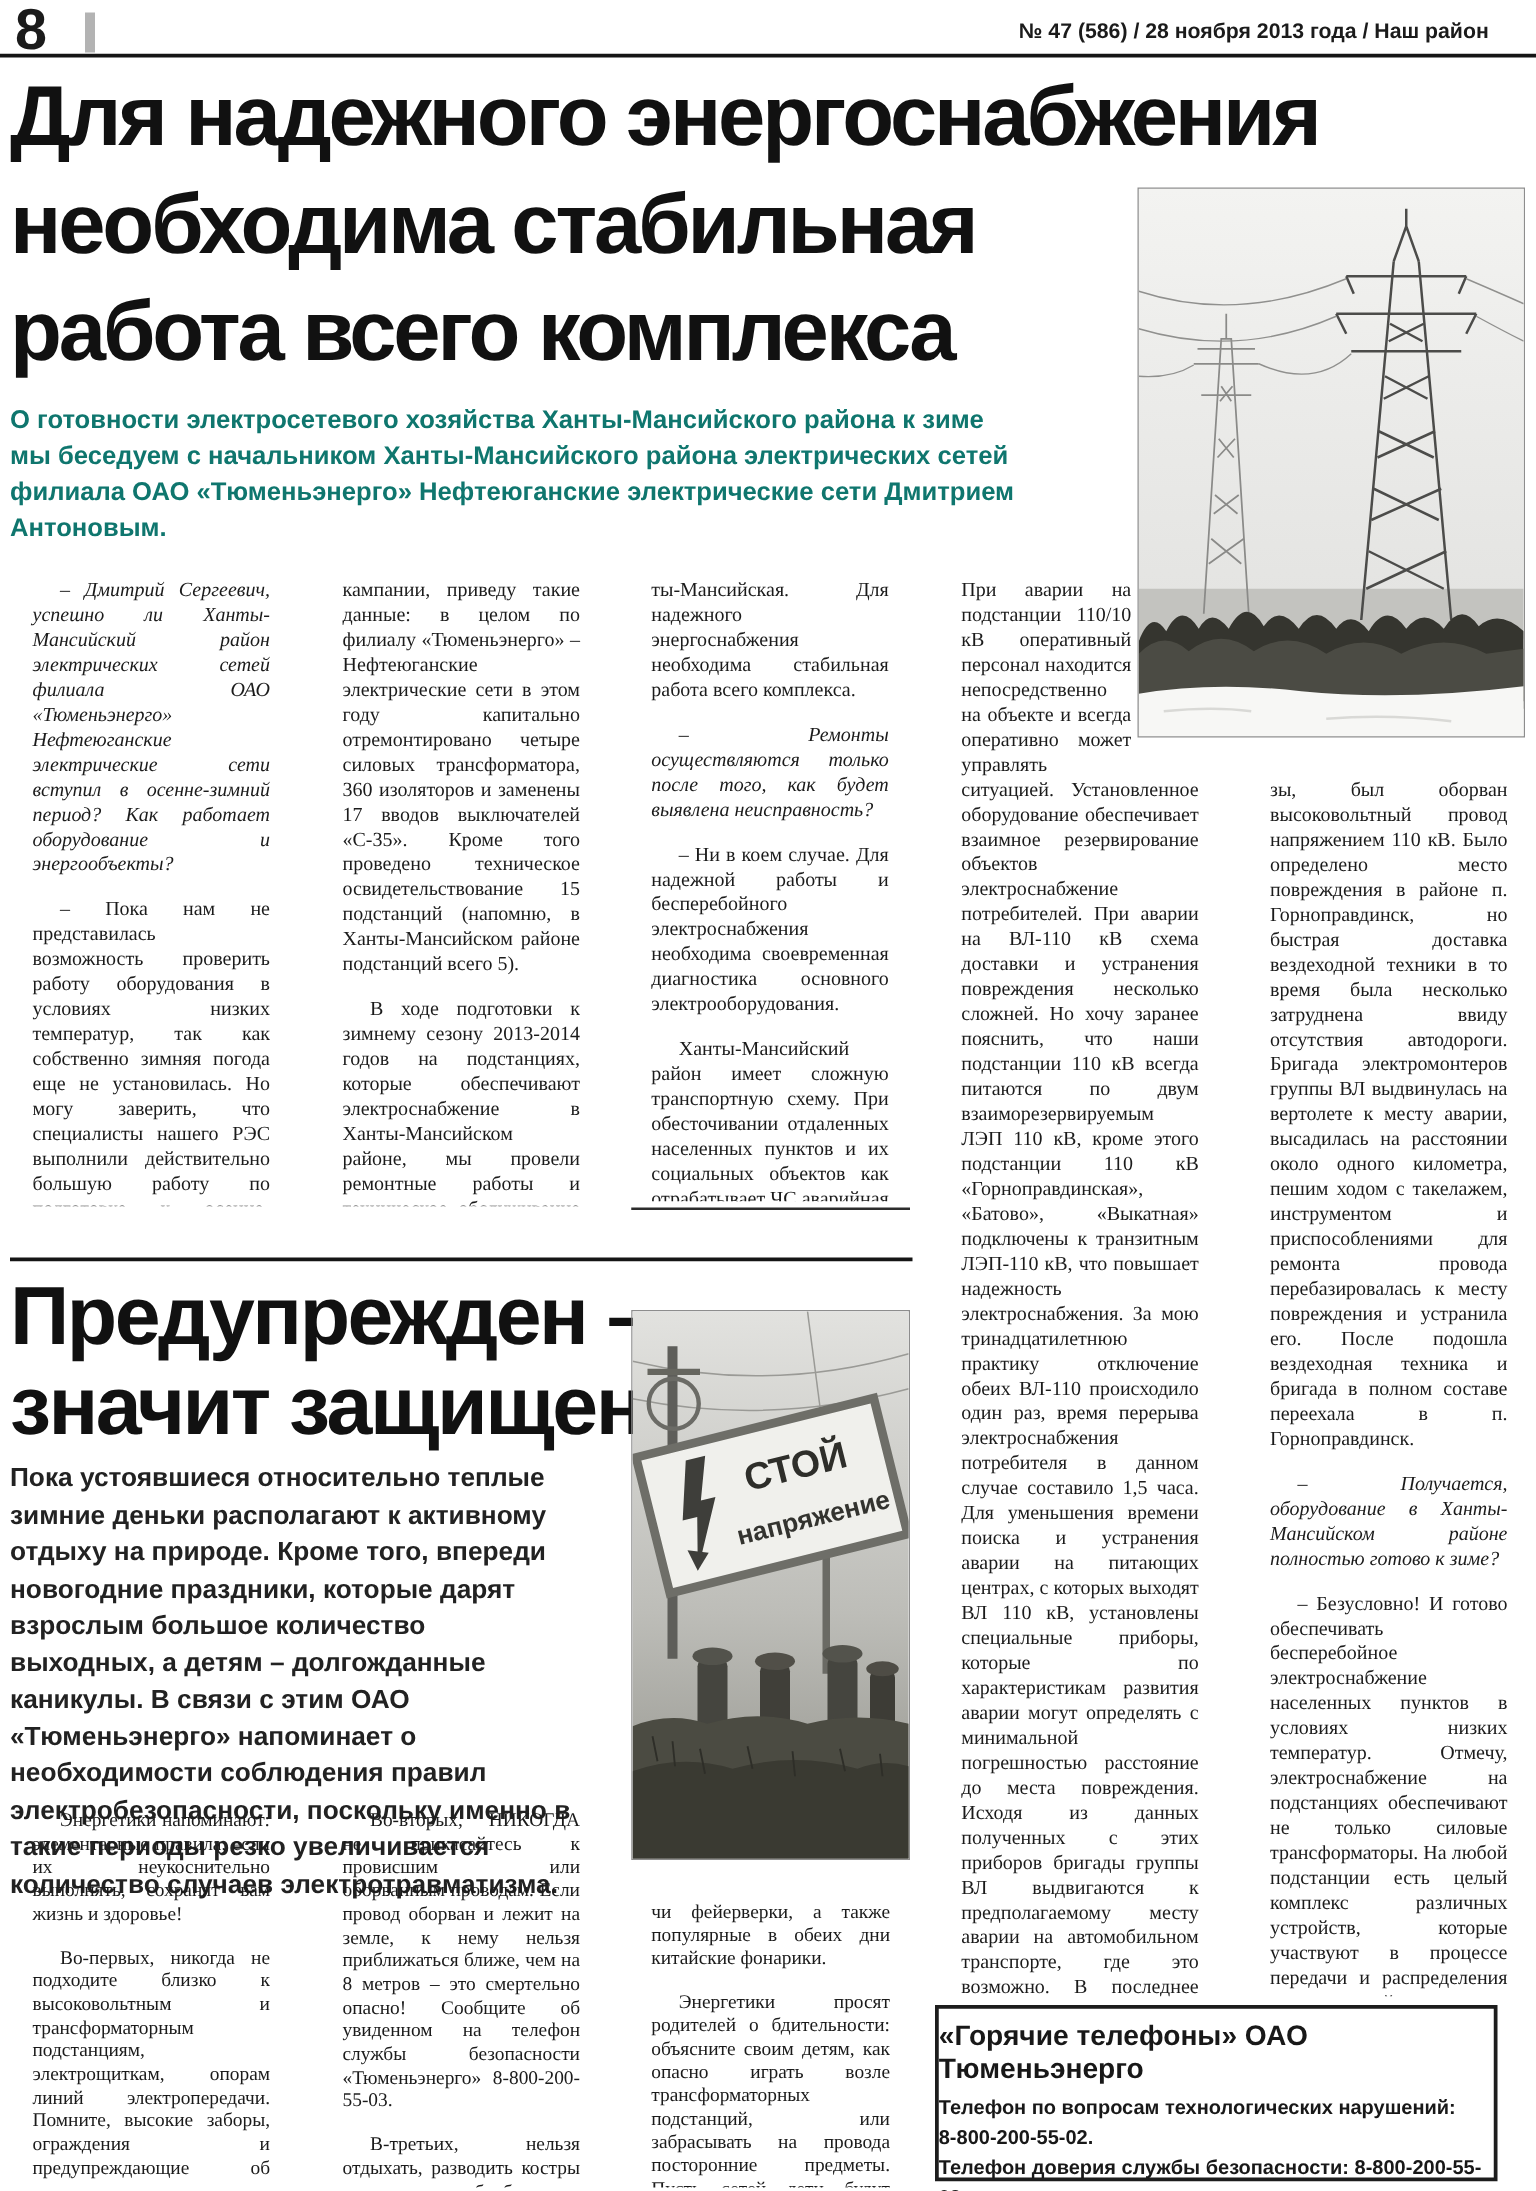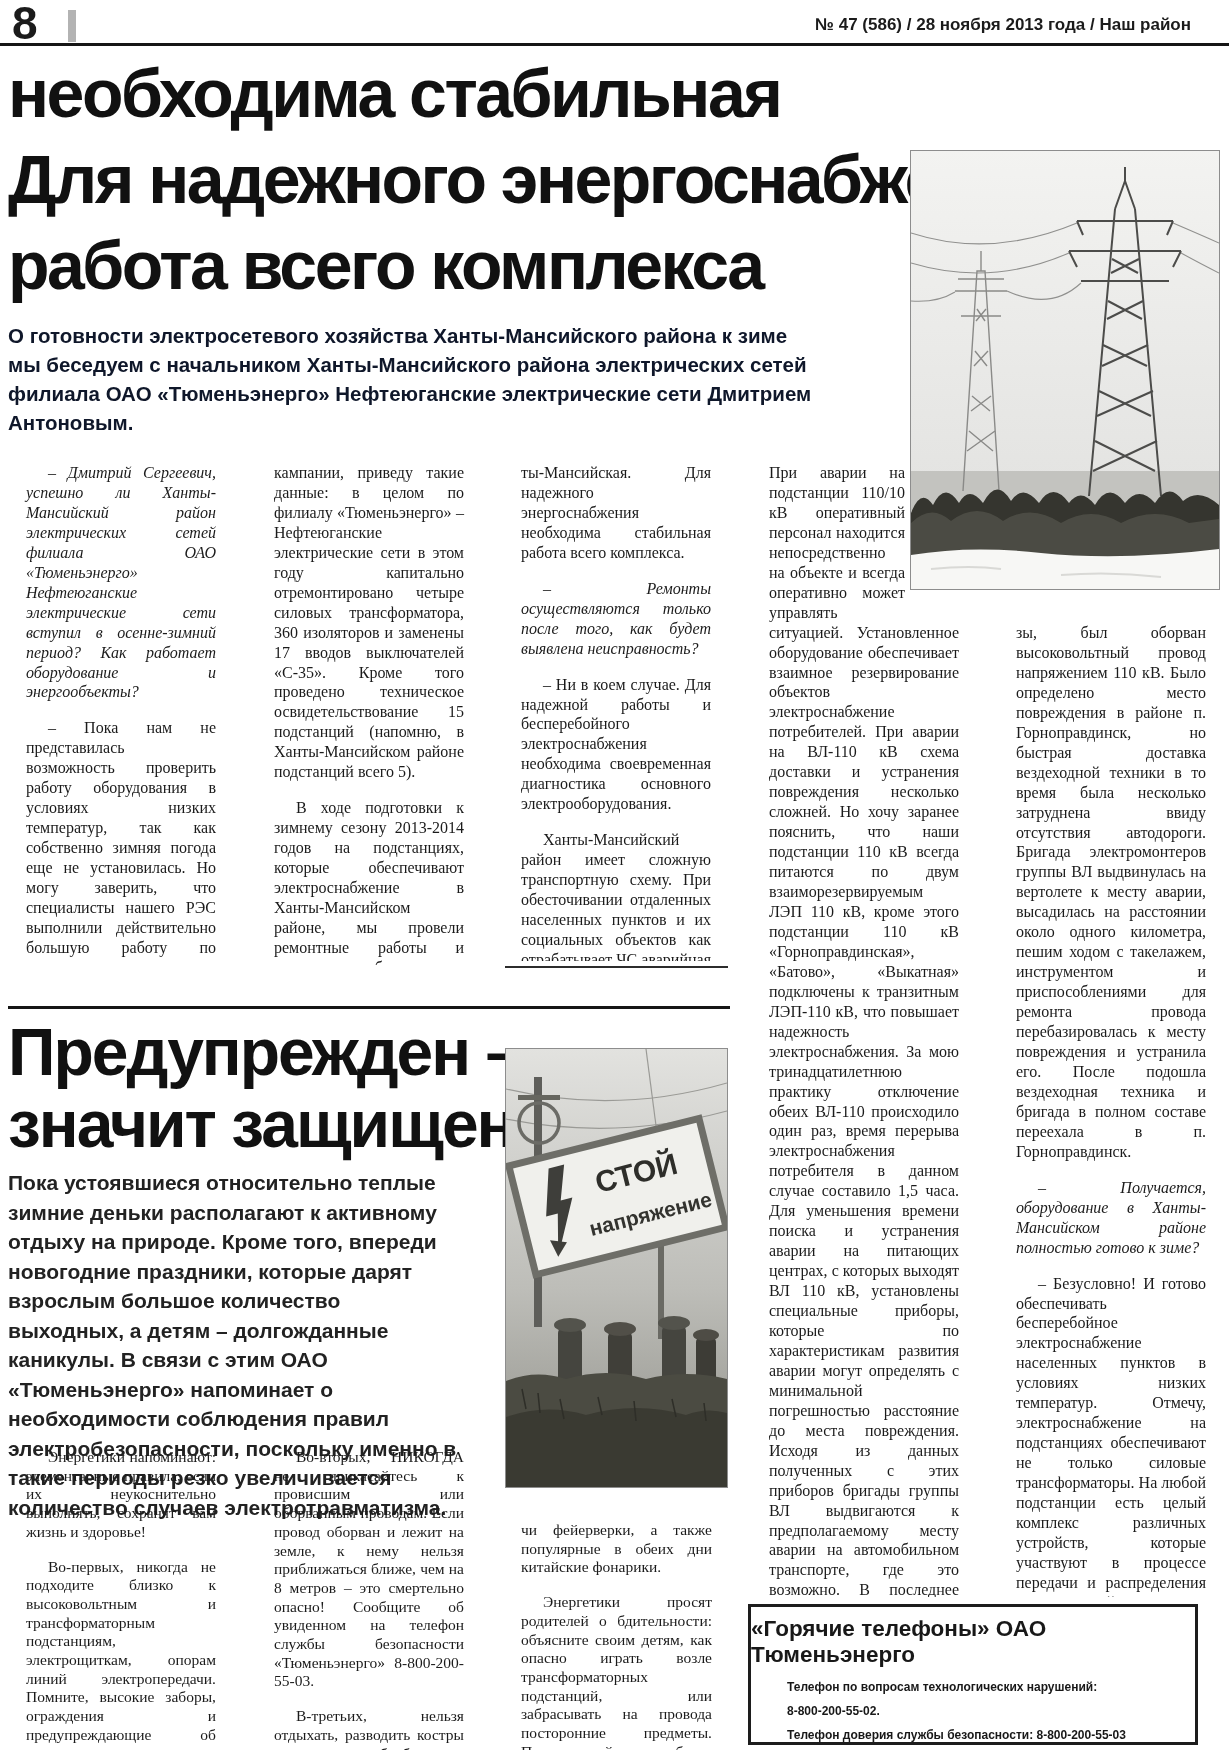--- a/index.html
+++ b/index.html
@@ -15,21 +15,21 @@
   .hdr-rule{position:absolute;left:0;top:43px;width:1229px;height:3px;background:#151515;}
 
   
   .h1{position:absolute;left:8px;top:50px;width:1120px;font-family:"Liberation Sans",sans-serif;
       font-weight:bold;font-size:68px;line-height:86px;letter-spacing:-2.5px;color:#111;}
   .h2{position:absolute;left:8px;top:1016px;width:720px;font-family:Liberation Sans, sans-serif;
       font-weight:bold;font-size:66px;line-height:72px;letter-spacing:-2px;color:#111;}
 
   
   .lead1{position:absolute;left:8px;top:321px;width:808px;font-family:"Liberation Sans",sans-serif;
-         font-weight:bold;font-size:20.5px;line-height:29px;color:#0f172a;}
+         font-weight:bold;font-size:20.5px;line-height:29px;color:#0f766e;}
   .lead2{position:absolute;left:8px;top:1168px;width:452px;font-family:"Liberation Sans",sans-serif;
          font-weight:bold;font-size:21px;line-height:29.5px;color:#222;}
 
   
   .col{position:absolute;width:222px;font-size:16px;line-height:19.95px;text-align:justify;
        overflow:hidden;}
   .col p{margin:16px;}
   .ind{text-indent:22px;}
   .it{font-style:italic;}
   #a1c1{left:10px;top:447px;height:518px;}
@@ -51,35 +51,35 @@
   .photo{position:absolute;border:1px solid #8d8d8d;box-sizing:border-box;overflow:hidden;}
   #photo1{left:910px;top:150px;width:310px;height:440px;}
   #photo2{left:505px;top:1048px;width:223px;height:440px;}
   .photo svg{display:block;}
 
   
   .hotbox{position:absolute;left:748px;top:1604px;width:450px;height:141px;border:3px solid #1d1d1d;
           box-sizing:border-box;font-family:"Liberation Sans",sans-serif;font-weight:bold;
           text-align:left;padding-top:9px;color:#181818;}
   .hotbox .title{font-size:22.5px;margin-bottom:7px;}
-  .hotbox .line{font-size:12px;line-height:24px;padding-left:36px;}
+  .hotbox .line{font-size:16px;line-height:24px;}
 </style>
 </head>
 <body>
 
 <div class="page">
 
   <div class="hdr-num">8</div>
   <div class="hdr-bar"></div>
   <div class="hdr-issue">№ 47 (586) / 28 ноября 2013 года / Наш район</div>
   <div class="hdr-rule"></div>
 
   <div class="h1">
+    <div>Для надежного энергоснабжения</div>
     <div>необходима стабильная</div>
-    <div>Для надежного энергоснабжения</div>
     <div>работа всего комплекса</div>
   </div>
 
   <div class="photo" id="photo1">
     <svg width="308" height="438" viewBox="0 0 308 438" xmlns="http://www.w3.org/2000/svg">
       <defs>
         <linearGradient id="sky" x1="0" y1="0" x2="0" y2="1">
           <stop offset="0" stop-color="#f3f3f1"></stop>
           <stop offset="0.8" stop-color="#e3e3e1"></stop>
           <stop offset="1" stop-color="#d8d8d6"></stop>

